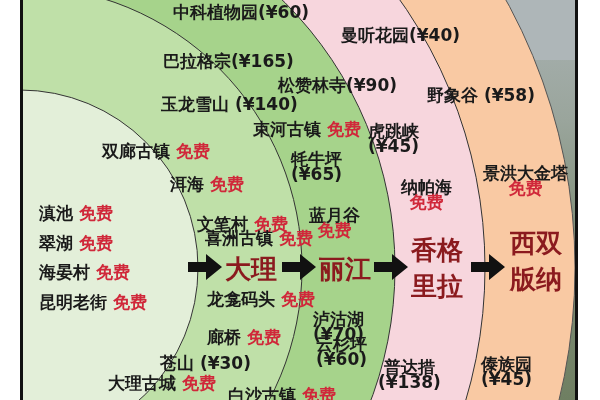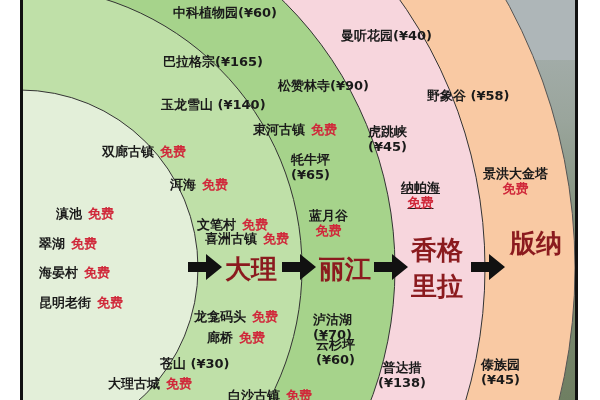--- a/index.html
+++ b/index.html
@@ -3,21 +3,21 @@
 <meta charset="utf-8">
 <style>
   html, body { margin:0; padding:0; }
   body { width:600px; height:400px; overflow:hidden; background:#ffffff; position:relative;
          font-family: "DejaVu Sans", "Liberation Sans", sans-serif; }
   #frame { position:absolute; left:20px; top:0; width:558px; height:400px; overflow:hidden;
            background: linear-gradient(180deg, #a9b2b3 0%, #9aa59c 30%, #7f8f78 60%, #6f7f62 100%);
            border-left:3px solid #111; border-right:3px solid #111; box-sizing:border-box; }
   #frame .sky { position:absolute; left:0; top:0; width:100%; height:60px; background:#aeb6b8; }
   svg.rings { position:absolute; left:0; top:0; }
-  .lbl { position:absolute; font-weight:bold; font-size:13px; color:#1a1a1a; white-space:nowrap; line-height:15px; }
+  .lbl { position:absolute; font-weight:bold; font-size:17px; color:#1a1a1a; white-space:nowrap; line-height:15px; }
   .free { color:#d0283a; margin-left:6px; }
   .stack { text-align:center; }
   .stack .free { margin-left:0; display:block; }
   .city { position:absolute; font-weight:bold; color:#8b1a1e; font-size:26px; line-height:30px; white-space:nowrap; }
   .city.two { text-align:center; line-height:36px; }
   .arrow { position:absolute; }
 </style>
 </head>
 <body>
 
@@ -35,52 +35,53 @@
 
   <div class="lbl" style="left:150px;top:5px;"><span>中科植物园</span><span>(¥60)</span></div>
   <div class="lbl" style="left:318px;top:28px;"><span>曼听花园</span><span>(¥40)</span></div>
   <div class="lbl" style="left:404px;top:88px;"><span>野象谷</span> <span>(¥58)</span></div>
   <div class="lbl stack" style="left:460px;top:166px;"><span>景洪大金塔</span><span class="free">免费</span></div>
   <div class="lbl stack" style="left:458px;top:357px;"><span>傣族园</span><br><span>(¥45)</span></div>
 
   <div class="lbl" style="left:140px;top:54px;"><span>巴拉格宗</span><span>(¥165)</span></div>
   <div class="lbl" style="left:255px;top:78px;"><span>松赞林寺</span><span>(¥90)</span></div>
   <div class="lbl stack" style="left:345px;top:124px;"><span>虎跳峡</span><br><span>(¥45)</span></div>
-  <div class="lbl stack" style="left:378px;top:180px;text-decoration:underline;"><span>纳帕海</span><span class="free">免费</span></div>
+  <div class="lbl stack" style="left:378px;top:180px;"><span>纳帕海</span><span class="free">免费</span></div>
   <div class="lbl stack" style="left:355px;top:360px;"><span>普达措</span><br><span>(¥138)</span></div>
 
   <div class="lbl" style="left:138px;top:97px;"><span>玉龙雪山</span> <span>(¥140)</span></div>
   <div class="lbl" style="left:230px;top:122px;"><span>束河古镇</span><span class="free">免费</span></div>
   <div class="lbl stack" style="left:268px;top:152px;"><span>牦牛坪</span><br><span>(¥65)</span></div>
   <div class="lbl stack" style="left:286px;top:208px;"><span>蓝月谷</span><span class="free">免费</span></div>
   <div class="lbl stack" style="left:290px;top:287px;margin-top:25px;"><span>泸沽湖</span><br><span>(¥70)</span></div>
   <div class="lbl stack" style="left:293px;top:337px;"><span>云杉坪</span><br><span>(¥60)</span></div>
   <div class="lbl" style="left:205px;top:388px;"><span>白沙古镇</span><span class="free">免费</span></div>
 
   <div class="lbl" style="left:79px;top:144px;"><span>双廊古镇</span><span class="free">免费</span></div>
   <div class="lbl" style="left:147px;top:177px;"><span>洱海</span><span class="free">免费</span></div>
   <div class="lbl" style="left:174px;top:205px;margin-top:12px;"><span>文笔村</span><span class="free">免费</span></div>
   <div class="lbl" style="left:182px;top:231px;"><span>喜洲古镇</span><span class="free">免费</span></div>
-  <div class="lbl" style="left:171px;top:292px;margin-top:17px;"><span>龙龛码头</span><span class="free">免费</span></div>
+  <div class="lbl" style="left:184px;top:292px;"><span>龙龛码头</span><span class="free">免费</span></div>
   <div class="lbl" style="left:168px;top:330px;margin-left:16px;"><span>廊桥</span><span class="free">免费</span></div>
   <div class="lbl" style="left:137px;top:356px;"><span>苍山</span> <span>(¥30)</span></div>
   <div class="lbl" style="left:85px;top:376px;"><span>大理古城</span><span class="free">免费</span></div>
 
-  <div class="lbl" style="left:16px;top:206px;margin-left:17px;"><span>滇池</span><span class="free">免费</span></div>
+  <div class="lbl" style="left:16px;top:206px;"><span>滇池</span><span class="free">免费</span></div>
   <div class="lbl" style="left:16px;top:236px;"><span>翠湖</span><span class="free">免费</span></div>
   <div class="lbl" style="left:16px;top:265px;"><span>海晏村</span><span class="free">免费</span></div>
   <div class="lbl" style="left:16px;top:295px;"><span>昆明老街</span><span class="free">免费</span></div>
 
   <div class="city" style="left:202px;top:254px;">大理</div>
   <div class="city" style="left:296px;top:254px;">丽江</div>
   <div class="city two" style="left:388px;top:232px;">
     <div>香格</div>
     <div>里拉</div>
   </div>
   <div class="city two" style="left:487px;top:225px;">
+    <div>西双</div>
     <div>版纳</div>
   </div>
 
   <svg class="arrow" style="left:165px;top:252px;" width="36" height="30">
       <path d="M0 10 H18 V2 L34 15 L18 28 V20 H0 Z" fill="#111"></path>
     </svg>
   <svg class="arrow" style="left:259px;top:252px;" width="36" height="30">
       <path d="M0 10 H18 V2 L34 15 L18 28 V20 H0 Z" fill="#111"></path>
     </svg>
   <svg class="arrow" style="left:351px;top:252px;" width="36" height="30">

